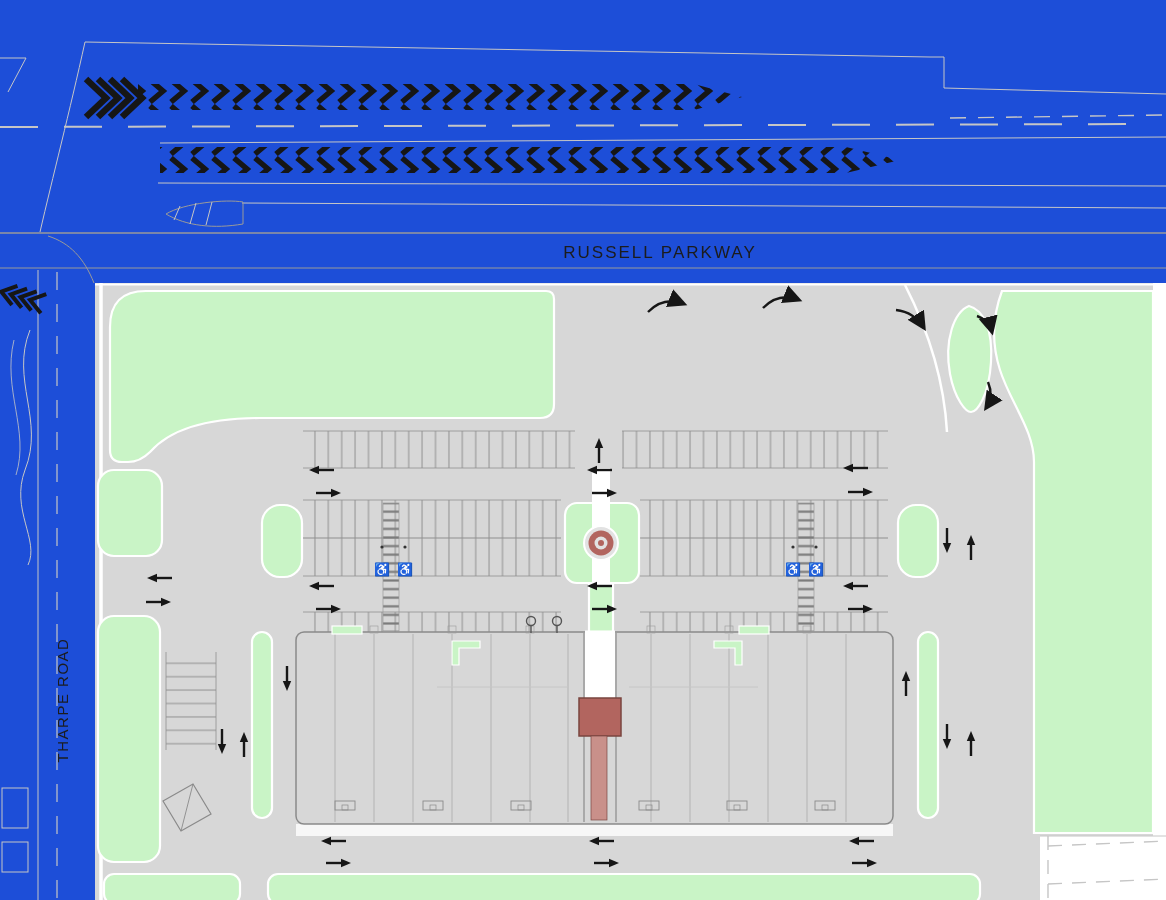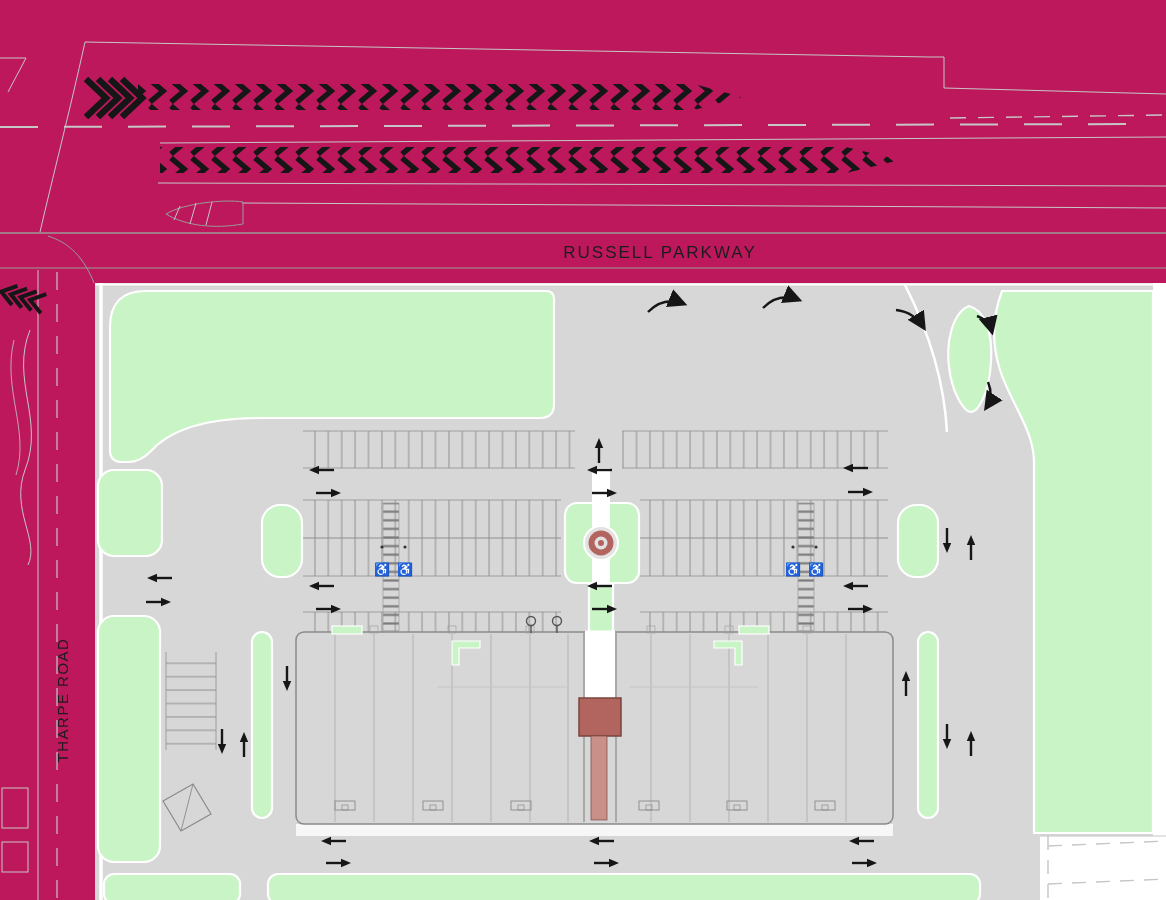--- a/index.html
+++ b/index.html
@@ -1,20 +1,20 @@
 <!DOCTYPE html>
 <html style="--pavement: #d7d7d7; --landscape: #c9f4c6; --accent-red: #b2655f; --accent-red-light: #c9908a; --marking: #161616; --line-gray: #9a9a9a; --stall-line: #8f8f8f; --curb-white: #ffffff;"><head>
 <meta charset="utf-8">
 <style>
   :root{
     --pavement:#d7d7d7; --landscape:#c9f4c6; --accent-red:#b2655f; --accent-red-light:#c9908a;
     --marking:#161616; --line-gray:#9a9a9a; --stall-line:#8f8f8f; --curb-white:#ffffff;
   }
   html,body{margin:0;padding:0;background:#fff;width:1166px;height:900px;overflow:hidden;}
-  .stage{position:relative;width:1166px;height:900px;background:#be185d;font-family:"Liberation Sans",sans-serif;}
+  .stage{position:relative;width:1166px;height:900px;background:#1d4ed8;font-family:"Liberation Sans",sans-serif;}
   svg{display:block;}
   .pav{fill:var(--pavement,#d7d7d7);}
   .green{fill:var(--landscape,#c9f4c6);stroke:var(--curb-white,#fff);stroke-width:2.2;}
   .green-thin{fill:var(--landscape,#c9f4c6);stroke:var(--curb-white,#fff);stroke-width:1.2;}
   .curb{stroke:var(--curb-white,#fff);fill:none;}
   .thin{stroke:var(--line-gray,#9a9a9a);fill:none;}
   .faint{stroke:#c6c6c6;fill:none;}
   .mark{stroke:var(--marking,#161616);fill:none;}
   .markfill{fill:var(--marking,#161616);}
   .stall{stroke:var(--stall-line,#8f8f8f);}

